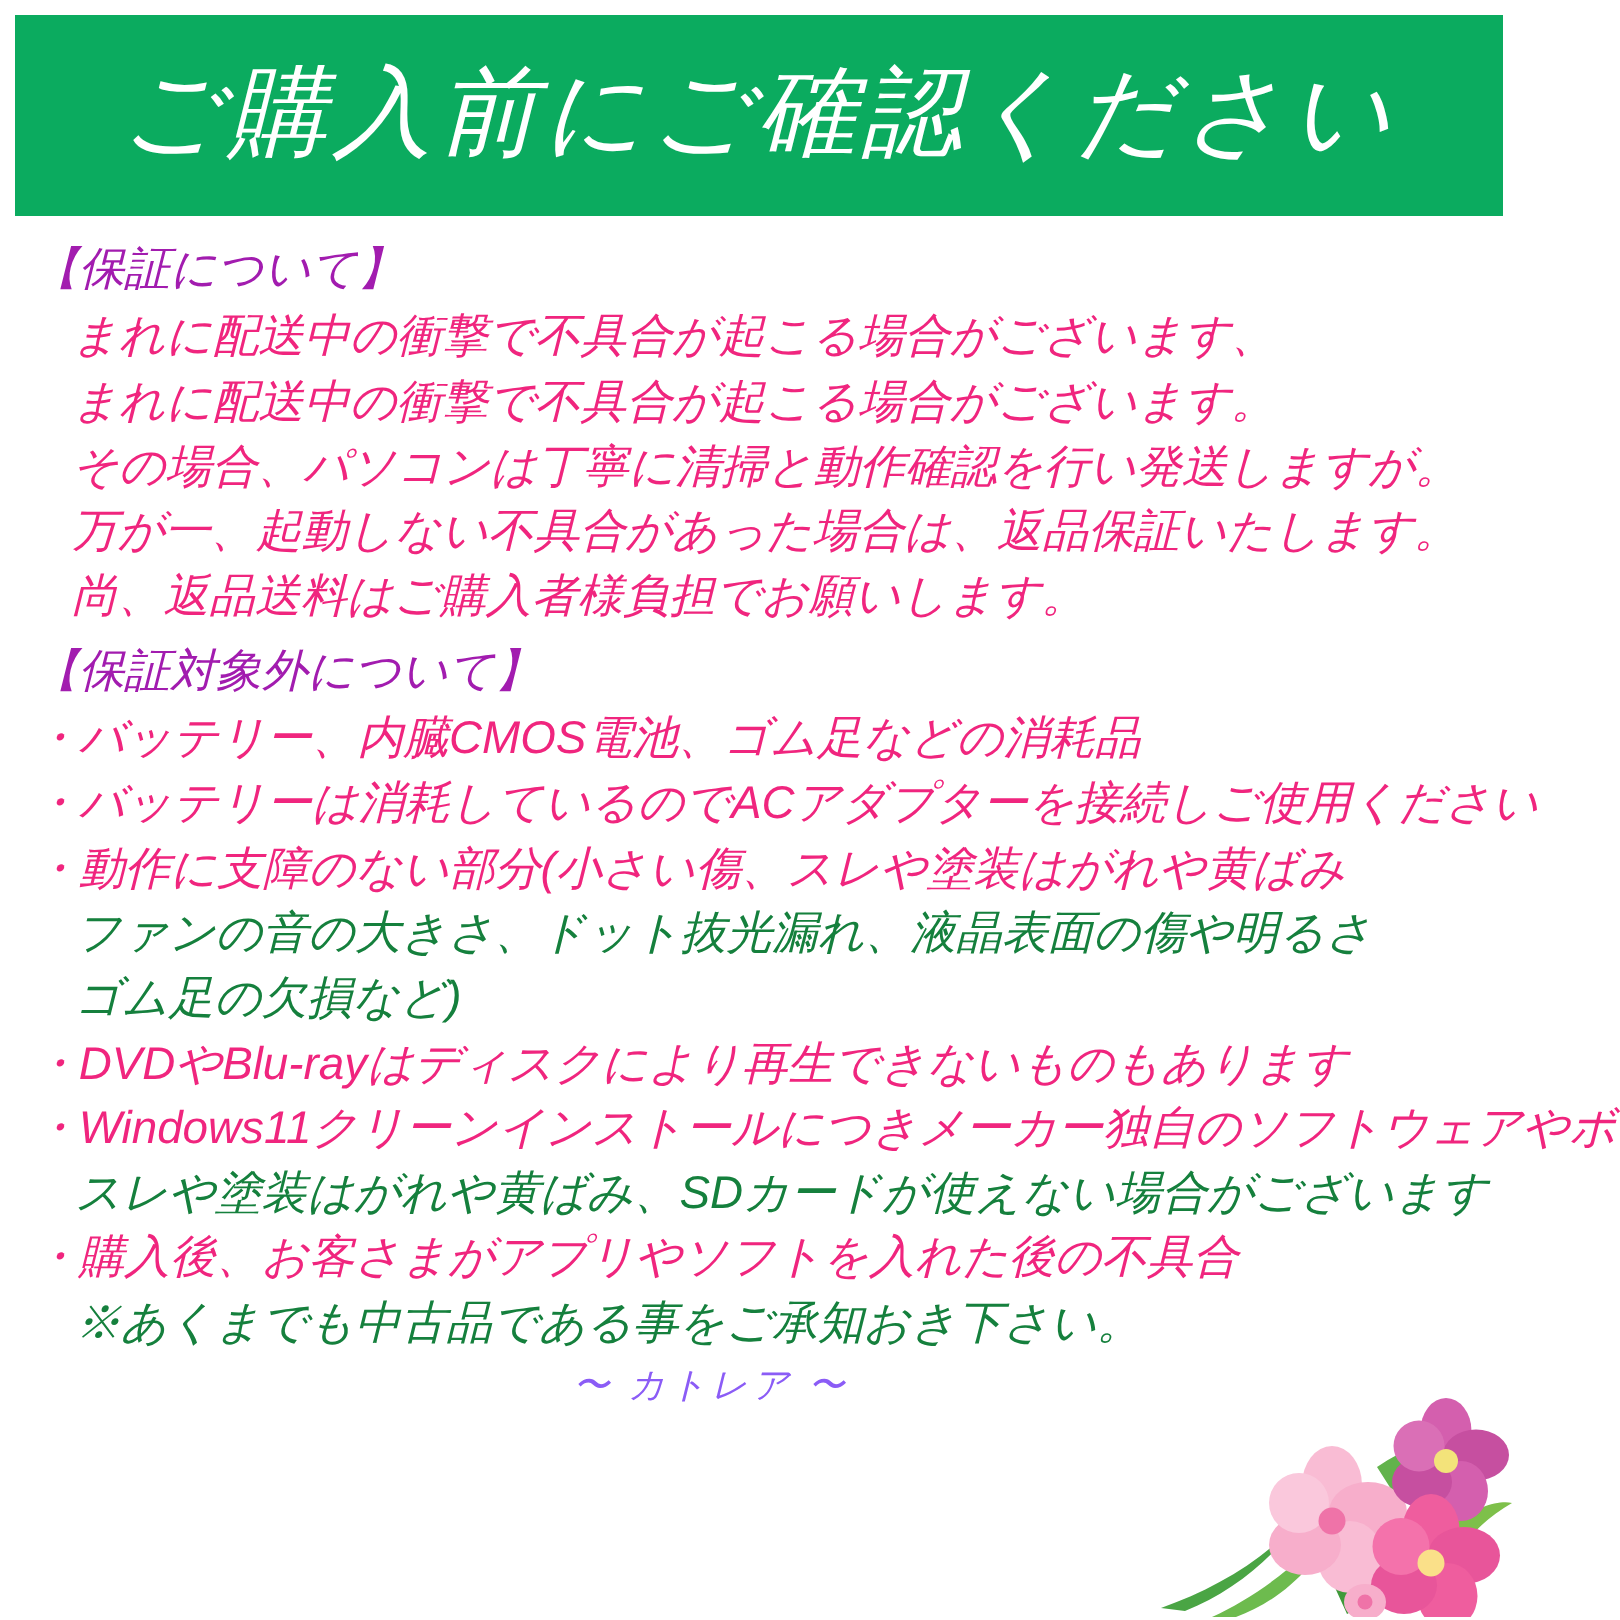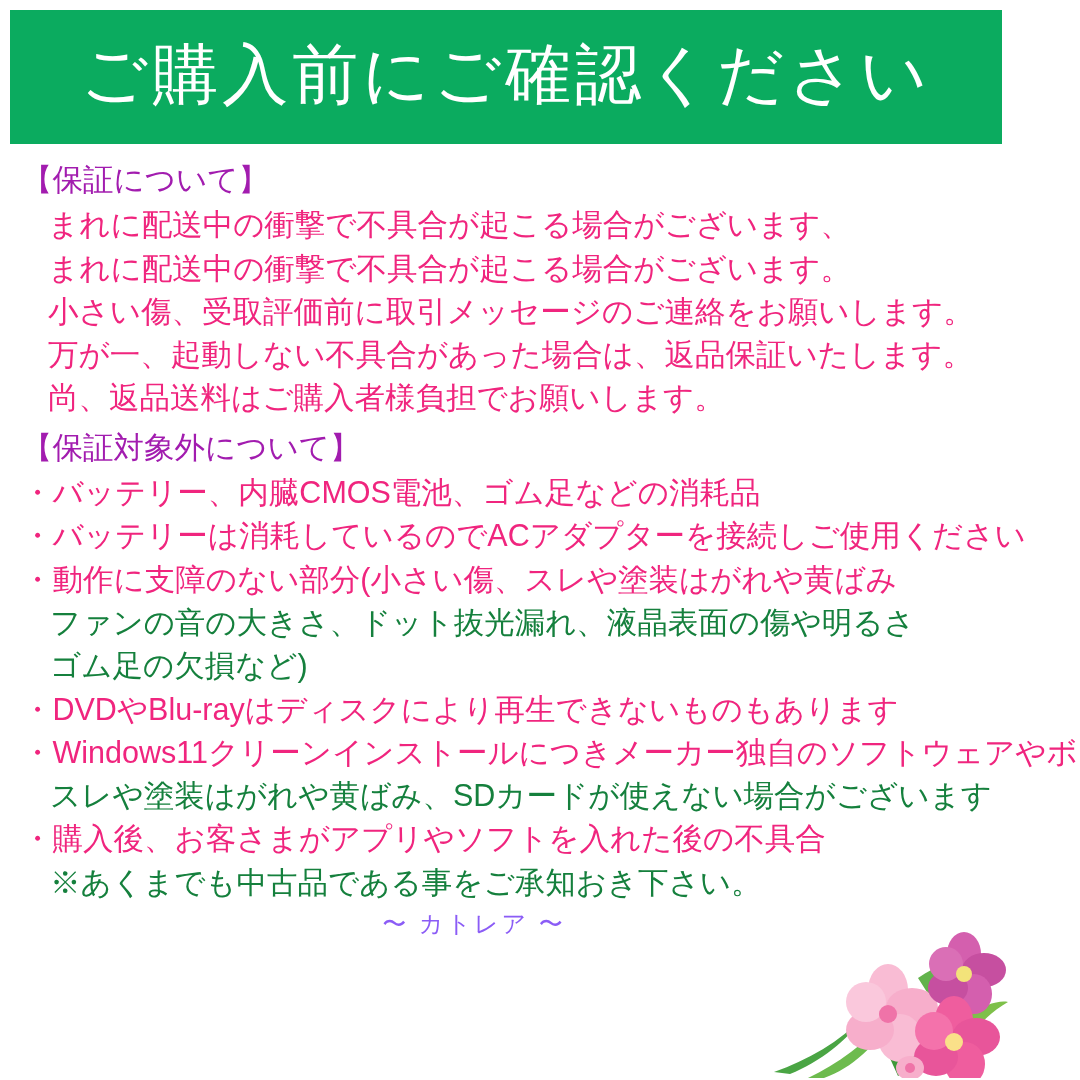--- a/index.html
+++ b/index.html
@@ -13,20 +13,21 @@
     font-family: "Liberation Sans", sans-serif;
     overflow: hidden;
   }
   .page {
     position: relative;
     width: 1012px;
     height: 1080px;
     box-sizing: border-box;
     padding: 10px 10px 0 10px;
     background: #ffffff;
+    font-style: italic;
   }
   .header-banner {
     position: relative;
     height: 134px;
     background: #0bab5f;
     display: flex;
     align-items: center;
     justify-content: center;
     overflow: hidden;
   }
@@ -105,21 +106,21 @@
 
   <div class="header-banner">
     <div class="title">ご購入前にご確認ください</div>
   </div>
 
   <div class="content">
 
     <p class="section-head">【保証について】</p>
     <p class="indent-line">まれに配送中の衝撃で不具合が起こる場合がございます、</p>
     <p class="indent-line">まれに配送中の衝撃で不具合が起こる場合がございます。</p>
-    <p class="indent-line">小さい傷、受取評価前に取引メッセージのご連絡をお願いします。</p>
+    <p class="indent-line">その場合、パソコンは丁寧に清掃と動作確認を行い発送しますが。</p>
     <p class="indent-line">万が一、起動しない不具合があった場合は、返品保証いたします。</p>
     <p class="indent-line">尚、返品送料はご購入者様負担でお願いします。</p>
 
     <div class="block-gap"></div>
 
     <p class="section-head">【保証対象外について】</p>
 
     <p class="bullet-line">・バッテリー、内臓CMOS電池、ゴム足などの消耗品</p>
 
     <p class="bullet-line">・バッテリーは消耗しているのでACアダプターを接続しご使用ください</p>

